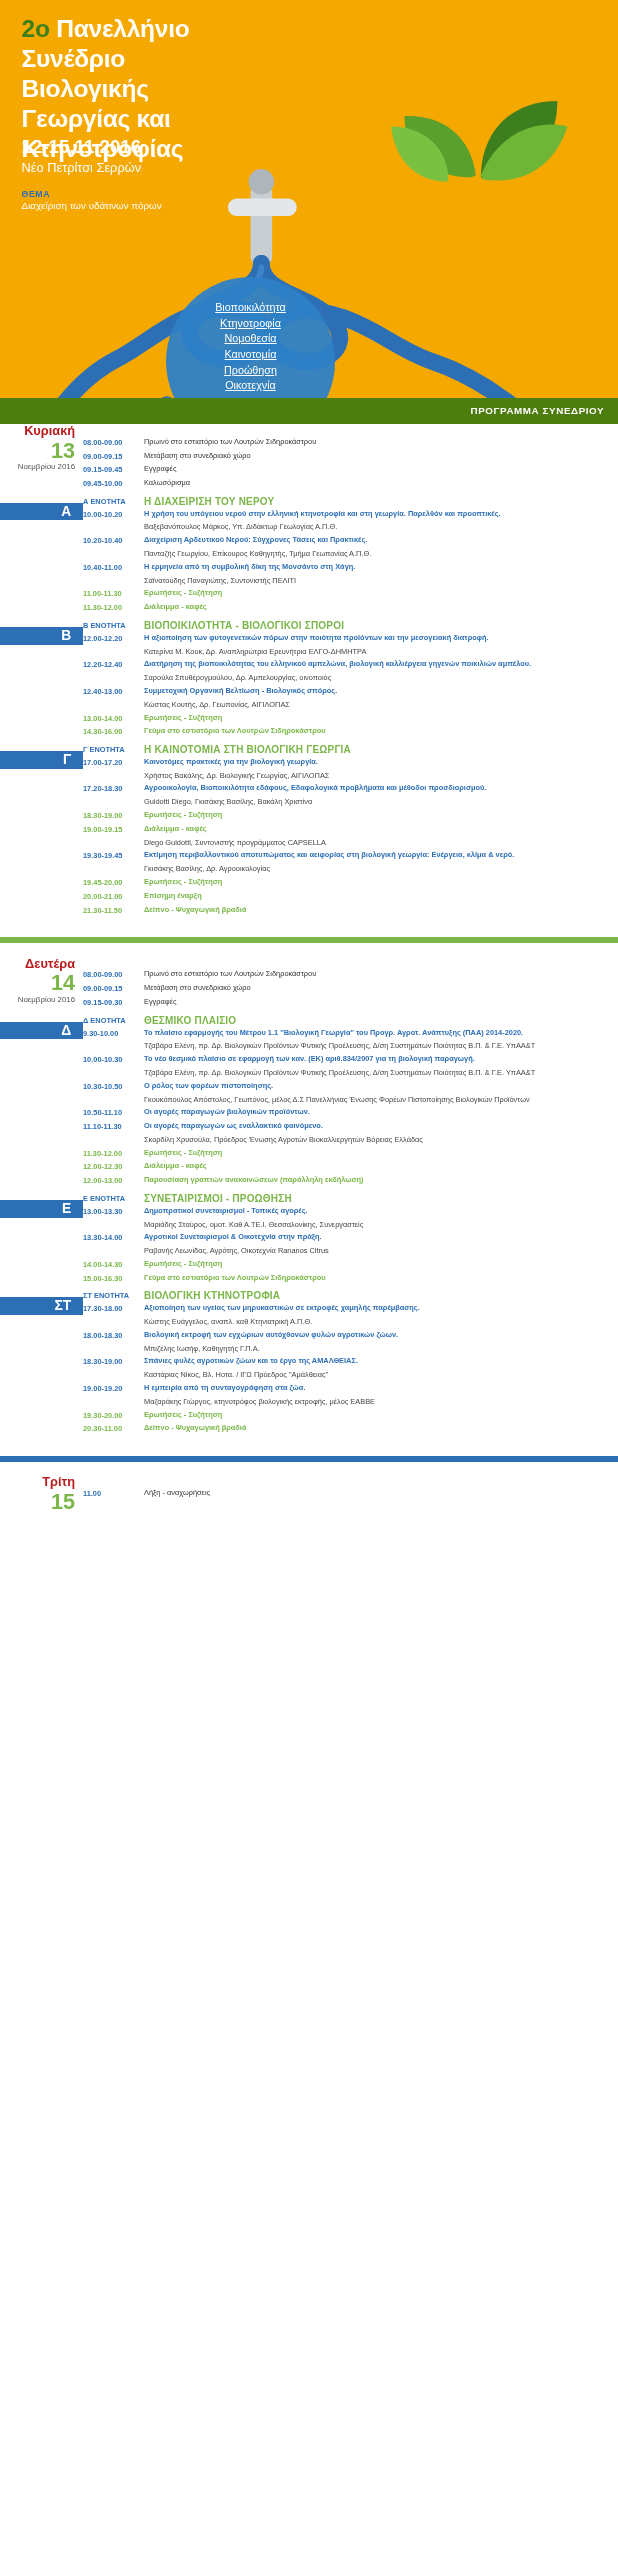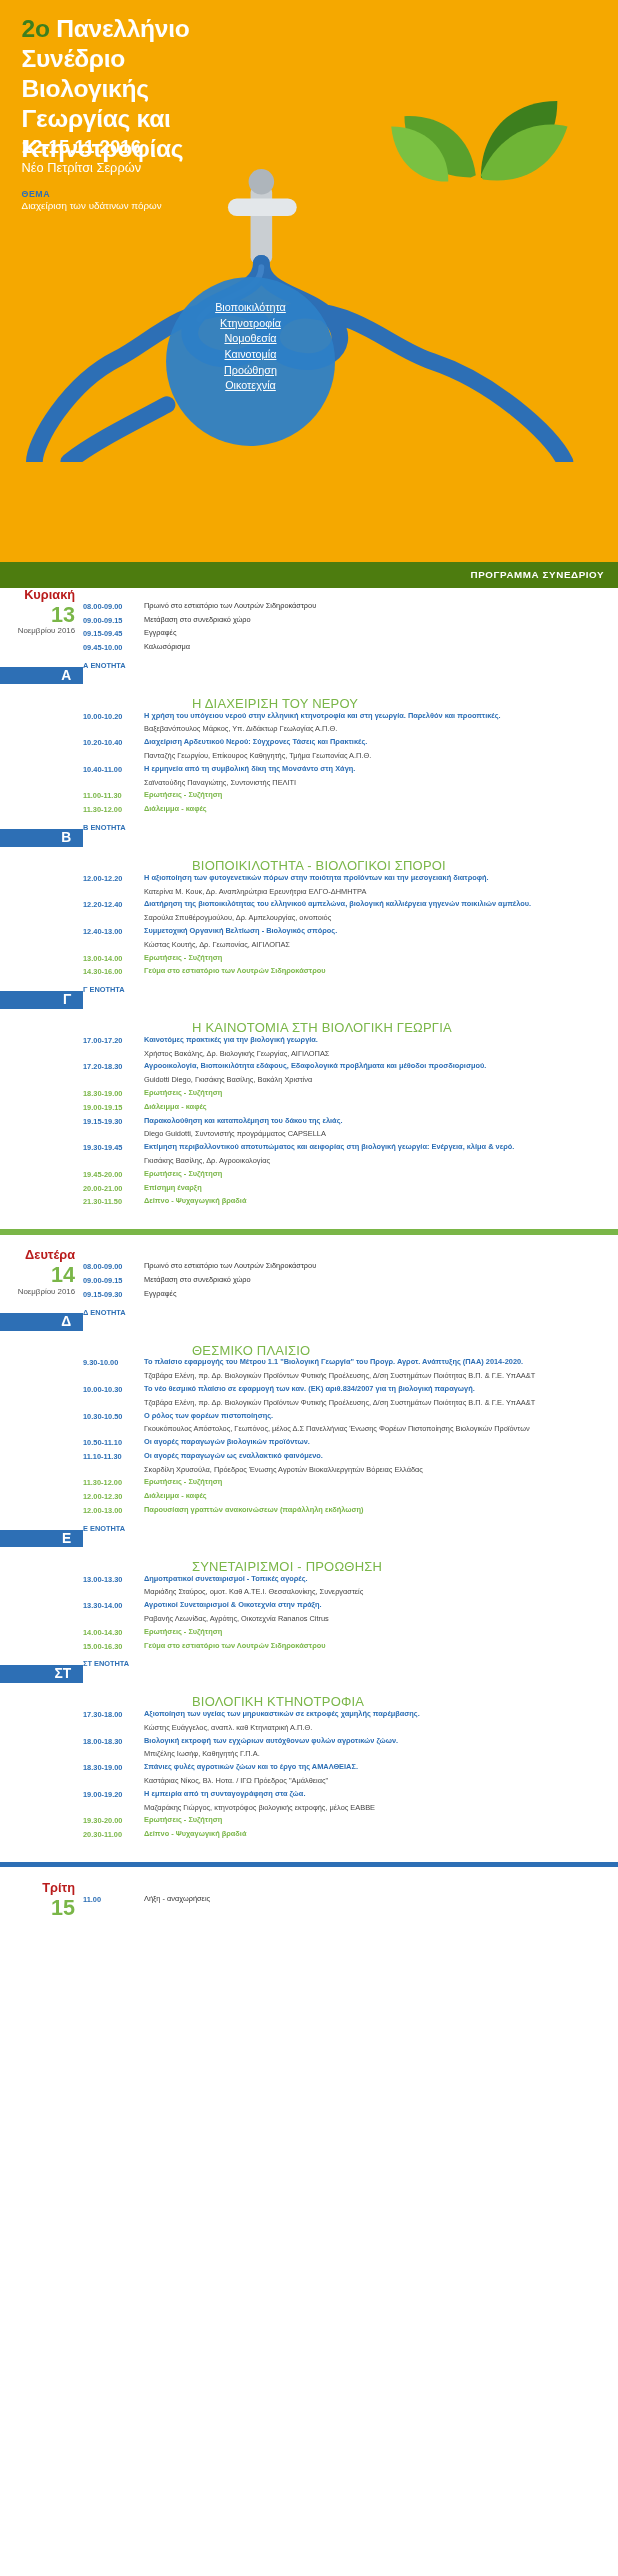--- a/index.html
+++ b/index.html
@@ -8,21 +8,21 @@
     background: #ffffff;
     font-family: "Liberation Sans", sans-serif;
     color: #1a1a1a;
   }
   .page { width: 618px; position: relative; }
 
   
   .hero {
     position: relative;
     width: 618px;
-    height: 562px;
+    height: 398px;
     background: #f5a800;
     overflow: hidden;
   }
   .hero .leaf-wrap {
     position: absolute;
     right: 39px; top: 59px;
     width: 256px; height: 197px;
   }
   .hero-title {
     position: absolute;
@@ -156,34 +156,32 @@
     padding-right: 13.8px;
   }
   .row.plain .txt { color: #333; }
   .row.bold .txt { font-weight: bold; color: #2d6fb5; }
   .row.sub .txt { color: #444; }
   .row.green .time, .row.green .txt { color: #7ab648; font-weight: bold; }
 
   .section-title {
     display: flex;
     margin-top: 5.9px;
-    gap: 48px;
   }
   .section-title .time {
     width: 61px; flex: 0 0 61px;
     font-size: 7.4px; font-weight: bold;
     color: #2d6fb5; line-height: 10.8px;
   }
   .section-title .st {
-    font-size: 13px;
-    font-weight: normal;
+    font-size: 10px;
+    font-weight: bold;
     color: #7ab648;
     letter-spacing: 0.2px;
     line-height: 10.8px;
-    margin-top: 38px;
   }
   .letter-badge {
     position: absolute;
     left: 0;
     width: 83px;
     height: 17.7px;
     background: #2d6fb5;
     color: #fff;
     font-size: 13.8px;
     font-weight: bold;
@@ -387,24 +385,20 @@
             <div class="time"></div>
             <div class="txt">Guidotti Diego, Γκισάκης Βασίλης, Βακάλη Χριστίνα</div>
           </div>
           <div class="row green">
             <div class="time">18.30-19.00</div>
             <div class="txt">Ερωτήσεις - Συζήτηση</div>
           </div>
           <div class="row green">
             <div class="time">19.00-19.15</div>
             <div class="txt">Διάλειμμα - καφές</div>
-          </div>
-          <div class="row bold">
-            <div class="time">19.15-19.30</div>
-            <div class="txt">Παρακολούθηση και καταπολέμηση του δάκου της ελιάς.</div>
           </div>
           <div class="row sub">
             <div class="time"></div>
             <div class="txt">Diego Guidotti, Συντονιστής προγράμματος CAPSELLA</div>
           </div>
           <div class="row bold">
             <div class="time">19.30-19.45</div>
             <div class="txt">Εκτίμηση περιβαλλοντικού αποτυπώματος και αειφορίας στη βιολογική γεωργία: Ενέργεια, κλίμα &amp; νερό.</div>
           </div>
           <div class="row sub">

